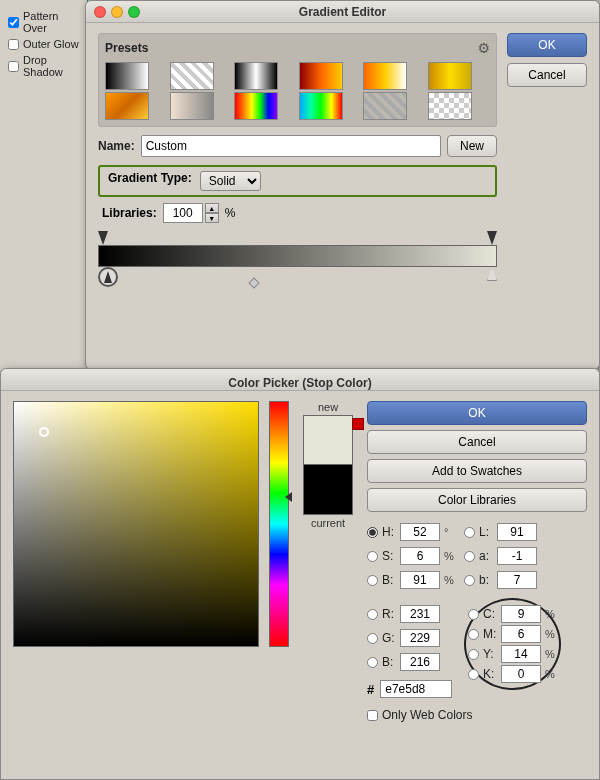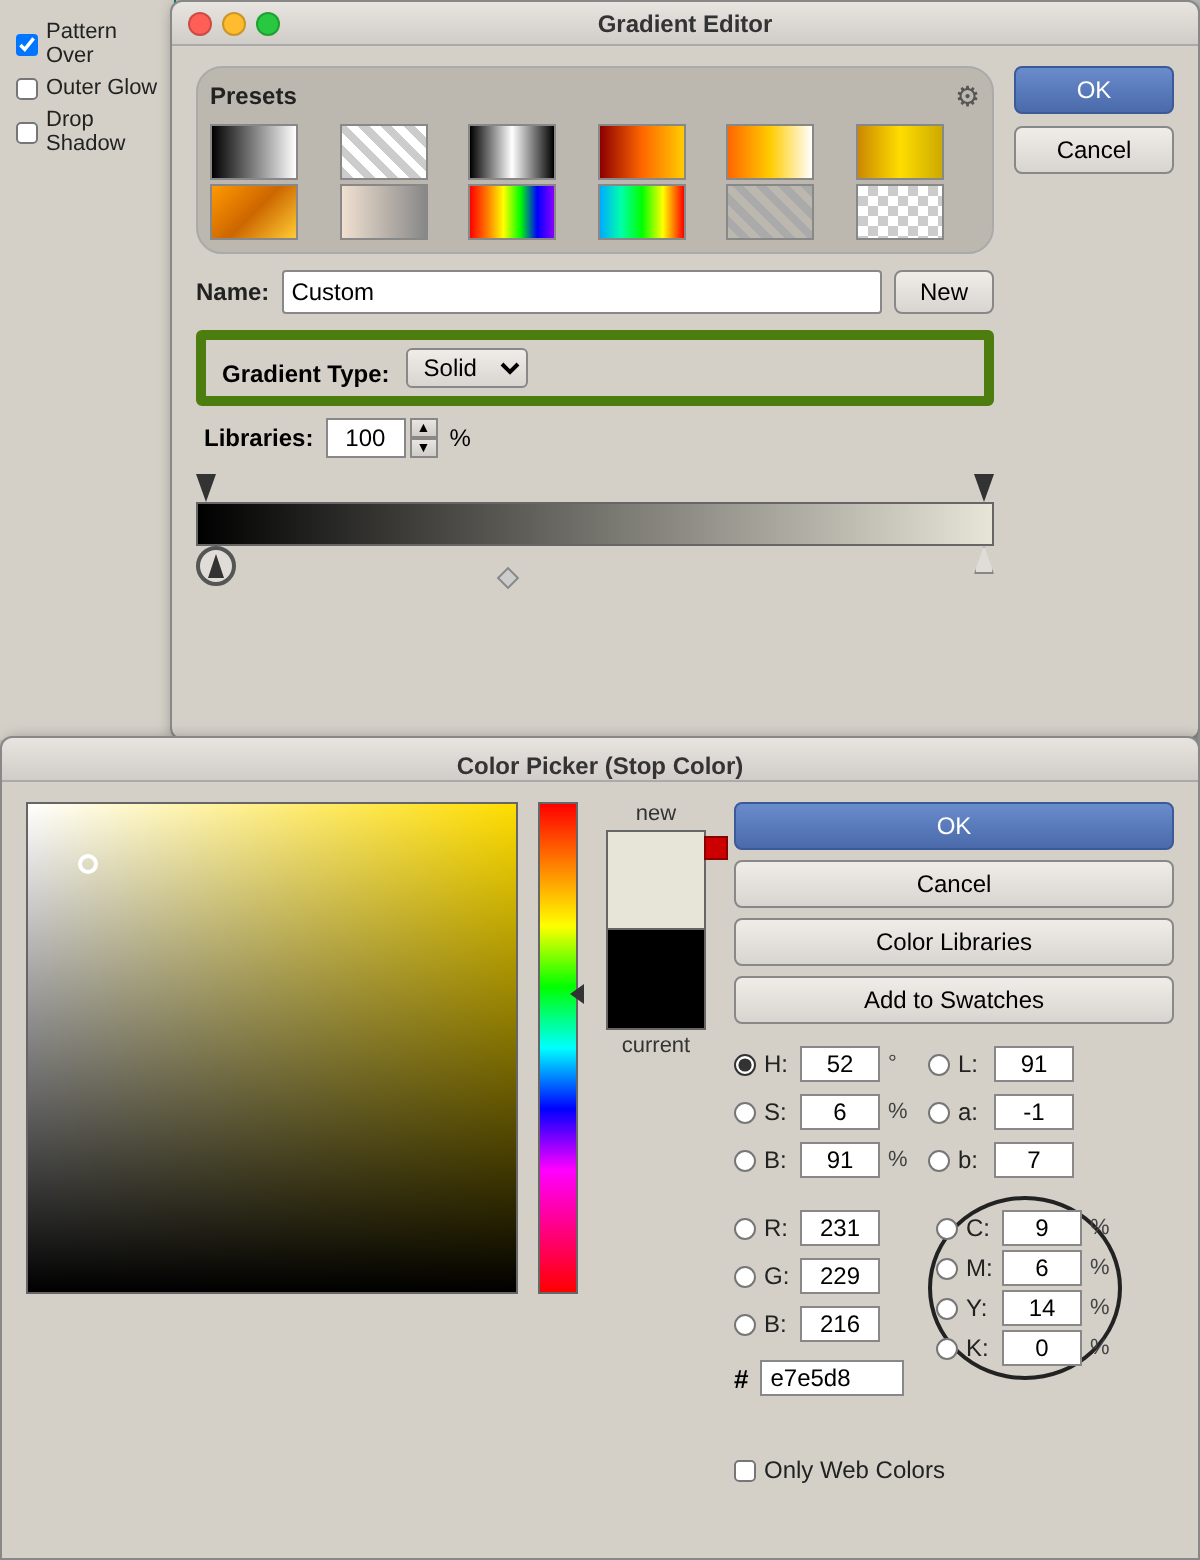--- a/index.html
+++ b/index.html
@@ -89,21 +89,21 @@
     .ge-right {
       width: 80px;
       display: flex;
       flex-direction: column;
       gap: 6px;
     }
 
     
     .presets-section {
       border: 1px solid #aaa;
-      border-radius: 13px;
+      border-radius: 3px;
       background: #bcb8b0;
       padding: 6px;
       margin-bottom: 8px;
     }
     .presets-header {
       display: flex;
       justify-content: space-between;
       align-items: center;
       margin-bottom: 6px;
     }
@@ -159,24 +159,24 @@
       border: 1px solid #888;
       border-radius: 4px;
       font-size: 12px;
       cursor: pointer;
       white-space: nowrap;
     }
 
     
     .gradient-type-row {
       display: flex;
-      align-items: flex-end;
+      align-items: flex-start;
       gap: 8px;
       margin-bottom: 6px;
-      border: 5px solid #4d7c0f;
+      border: 2px solid #4d7c0f;
       border-radius: 3px;
       padding: 4px 8px;
     }
     .gradient-type-label { font-weight: bold; font-size: 12px; }
     .gradient-type-select {
       height: 20px;
       font-size: 12px;
       border: 1px solid #888;
       background: linear-gradient(to bottom, #f0ede8, #d8d4d0);
       border-radius: 3px;
@@ -690,22 +690,22 @@
         </div>
         <div class="swatch-current"></div>
       </div>
       <span class="current-label">current</span>
     </div>
 
     <div class="cp-right">
       <div class="cp-buttons">
         <button class="cp-btn cp-btn-ok">OK</button>
         <button class="cp-btn">Cancel</button>
+        <button class="cp-btn">Add to Swatches</button>
         <button class="cp-btn">Color Libraries</button>
-        <button class="cp-btn">Add to Swatches</button>
       </div>
 
       <div class="fields-section">
 
         <div class="fields-col">
           <div class="field-row">
             <input type="radio" name="colormode" class="field-radio" checked="" style="">
             <span class="field-label">H:</span>
             <input class="field-input" type="text" value="52" style="">
             <span class="field-unit">°</span>
@@ -784,19 +784,19 @@
             <div class="field-row">
               <input type="radio" name="colormode2" class="field-radio" style="">
               <span class="field-label">K:</span>
               <input class="field-input" type="text" value="0" style="">
               <span class="field-unit">%</span>
             </div>
           </div>
         </div>
       </div>
 
-      <div class="web-colors-row" style="margin-top: 24px;">
+      <div class="web-colors-row" style="margin-top: 4px;">
         <input type="checkbox" class="web-colors-cb" style="">
         <span class="web-colors-label">Only Web Colors</span>
       </div>
     </div>
   </div>
 </div>
 
 </body></html>

